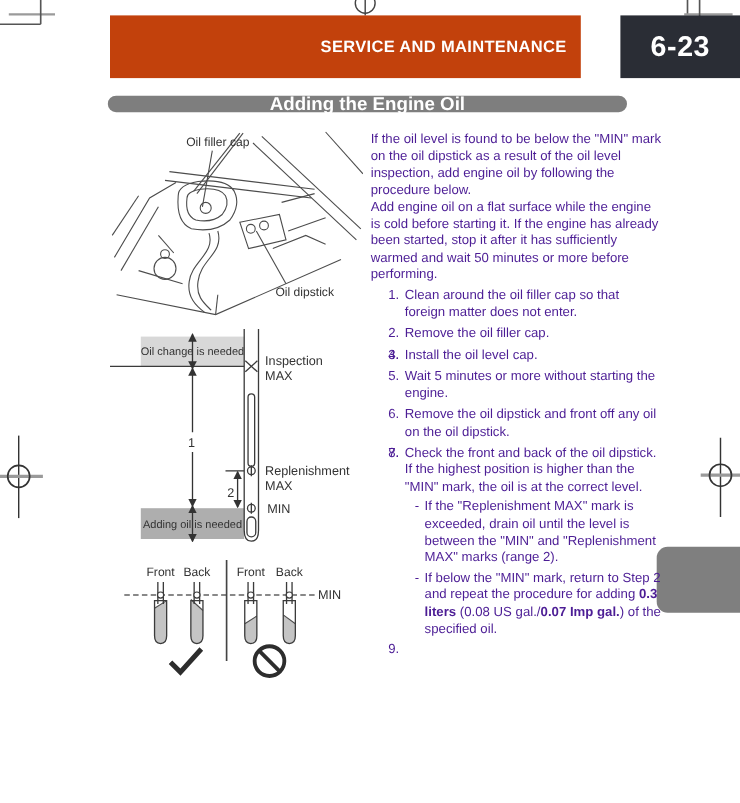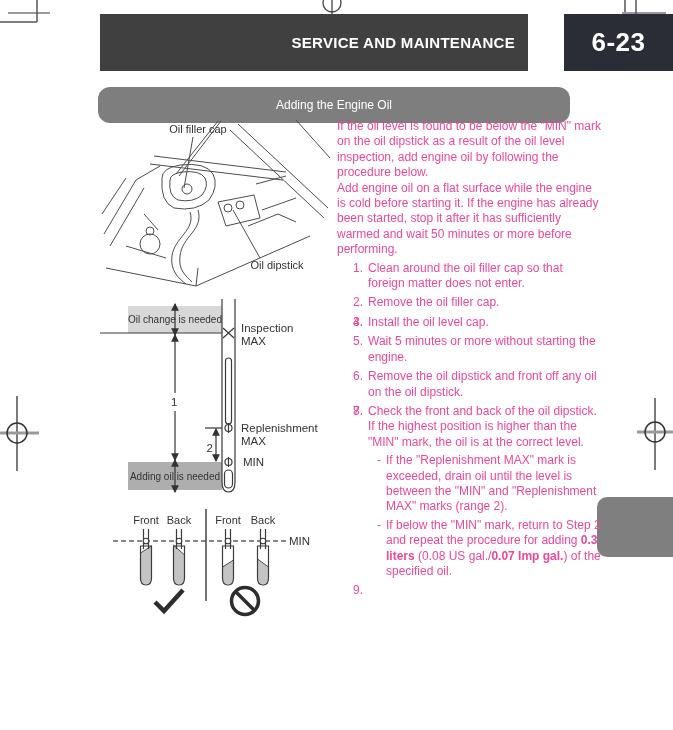--- a/index.html
+++ b/index.html
@@ -5,46 +5,46 @@
   * { margin:0; padding:0; box-sizing:border-box; }
   html,body { background:#fff; }
   body {
     width:673px; height:730px; position:relative; overflow:hidden;
     font-family:"Liberation Sans", sans-serif; color:#3d3d3d;
   }
   .reg-marks { position:absolute; left:0; top:0; width:673px; height:730px; pointer-events:none; }
 
   .hdr-bar {
     position:absolute; left:100px; top:14px; width:428px; height:57px;
-    background:#404040; color:#fff; font-weight:bold; font-size:15px; letter-spacing:.3px;
+    background:#c2410c; color:#fff; font-weight:bold; font-size:15px; letter-spacing:.3px;
     display:flex; align-items:center; justify-content:flex-end; padding-right:13px;
   }
   .page-box {
     position:absolute; left:528px; top:14px; width:109px; height:57px;
     background:#2a2d35; color:#fff; font-weight:bold; font-size:26px; letter-spacing:.5px;
     display:flex; align-items:center; justify-content:center;margin-left:36px;
   }
   .section-pill {
-    position:absolute; left:98px; top:87px; width:472px; height:36px;
-    background:#7e7e7e; border-radius:12px; color:#fff; font-weight:normal; font-size:12px;
+    position:absolute; left:98px; top:87px; width:472px; height:15px;
+    background:#7e7e7e; border-radius:12px; color:#fff; font-weight:bold; font-size:17px;
     display:flex; align-items:center; justify-content:center;
   }
   .side-tab {
     position:absolute; right:0; top:497px; width:76px; height:60px;
     background:#7f7f7f; border-radius:10px 0 0 10px;
   }
 
   .fig-engine   { position:absolute; left:100px; top:118px; }
   .fig-dipstick { position:absolute; left:97px;  top:296px; }
   .fig-fb       { position:absolute; left:98px;  top:503px; }
   svg text { font-family:"Liberation Sans", sans-serif; fill:#333; }
 
   .text-col {
     position:absolute; left:337px; top:119px; width:265px;
-    font-size:12px; line-height:15.4px; color:#ec4899;
+    font-size:12px; line-height:15.4px; color:#4c1d95;
   }
   .text-col p { margin:0; }
   .steps { list-style:none; margin-top:3px; }
   .steps li { position:relative; padding-left:31px; margin-bottom:4px; }
   .steps .num { position:absolute; left:0; top:0; width:26px; text-align:right; }
   .steps .sub { position:relative; margin-left:9px; padding-left:9px; margin-top:3px; }
   .steps .sub .dash { position:absolute; left:0; top:0; }
 </style>
 </head>
 <body>

